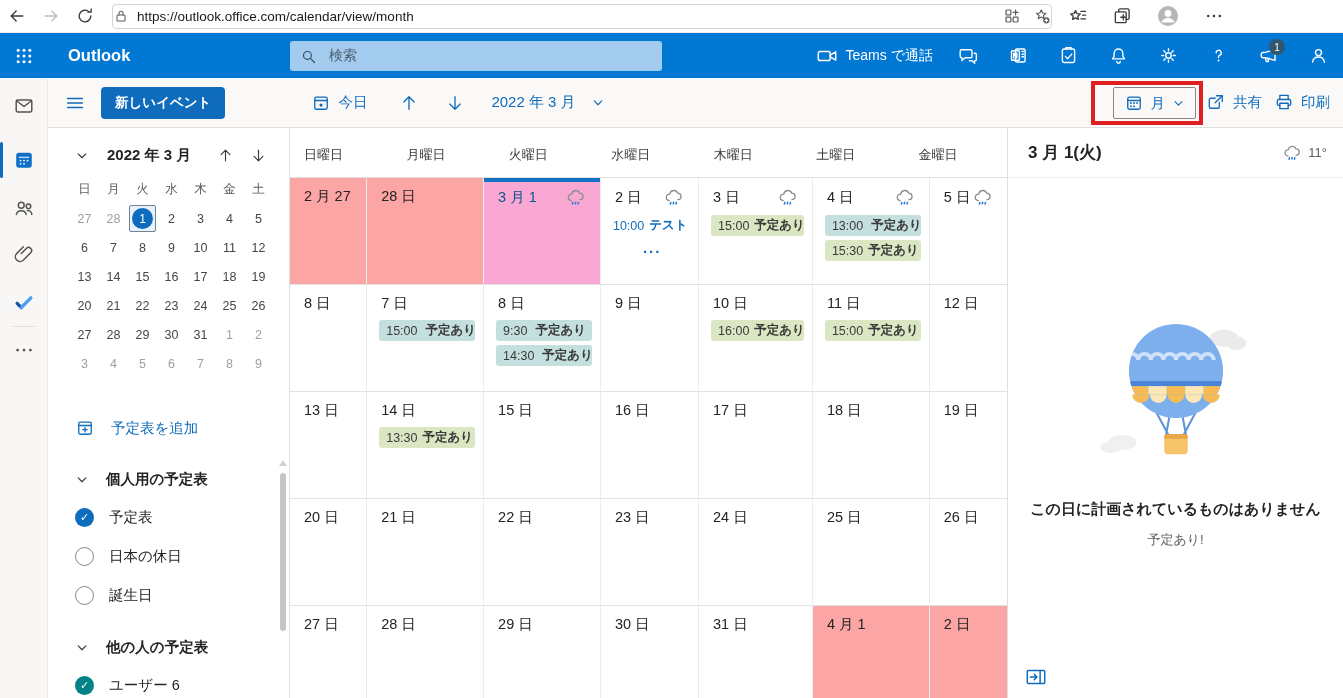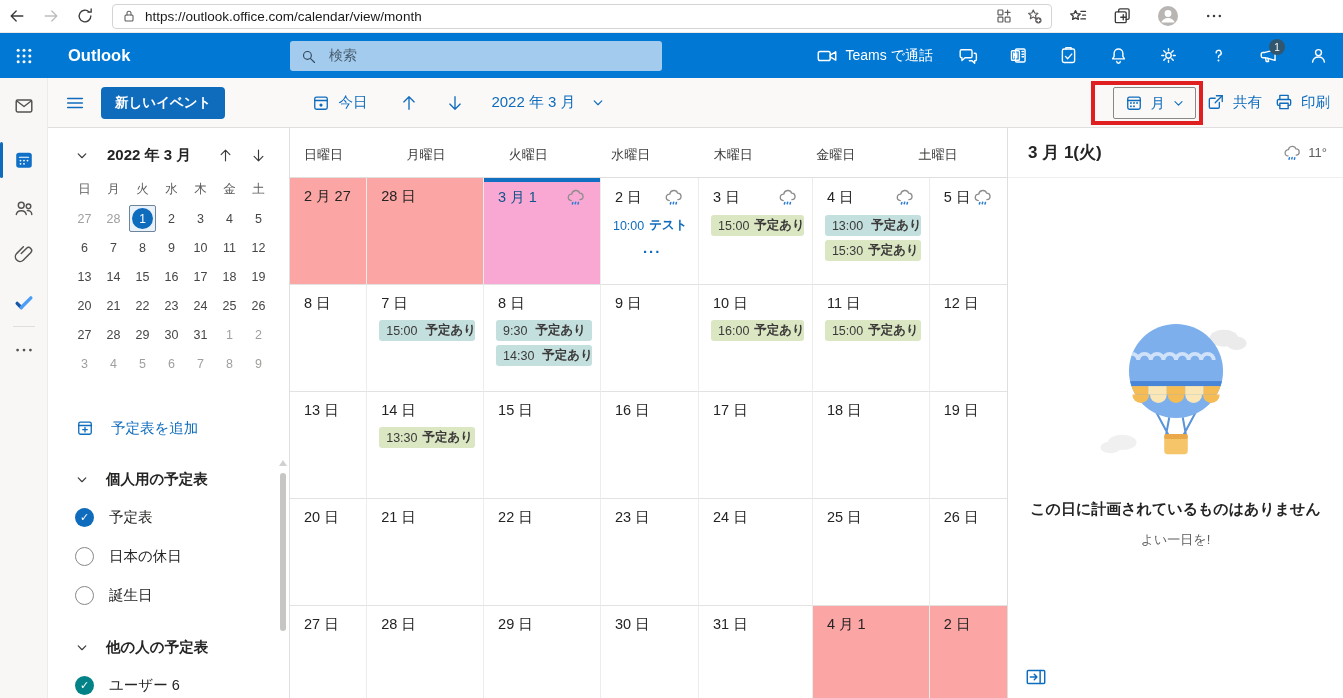--- a/index.html
+++ b/index.html
@@ -7,21 +7,21 @@
   body { font-family:"Liberation Sans","DejaVu Sans",sans-serif; position:relative; background:#fff; color:#252423; }
   svg { display:block; }
   .ic { display:inline-flex; align-items:center; justify-content:center; }
   .ic svg { width:100%; height:100%; }
 
   
   #browser-bar { position:absolute; left:0; top:0; width:1343px; height:33px; background:#fff; display:flex; align-items:center; border-bottom:1px solid #eceae8; }
   .bicon { width:20px; height:20px; color:#3b3b3b; }
   .bbtn { width:34px; height:28px; display:flex; align-items:center; justify-content:center; }
   #fwd { color:#c0bebc; }
-  #address-bar { margin-left:10px; width:940px; height:25px; border:1px solid #d6d4d2; border-radius:4px; background:#fff; display:flex; align-items:center; padding:0 8px; }
+  #address-bar { margin-left:10px; width:940px; height:25px; border:1px solid #d6d4d2; border-radius:4px; background:#fff; display:flex; align-items:center; padding:0 0; }
   #address-bar .url { font-size:13.5px; color:#1b1a19; margin-left:8px; flex:1; }
   .abar-ic { width:18px; height:18px; color:#5f5d5b; margin-left:12px; }
   .bright { display:flex; align-items:center; margin-left:16px; gap:24px; }
 
   
   #app-header { position:absolute; left:0; top:33px; width:1343px; height:45px; background:#0078d4; display:flex; align-items:center; }
   #waffle { width:48px; height:45px; display:flex; align-items:center; justify-content:center; }
   #waffle .ic { width:20px; height:20px; color:#fff; }
   #app-name { color:#fff; font-size:16.5px; font-weight:bold; margin-left:20px; }
   #search-box { position:absolute; left:290px; top:8px; width:372px; height:30px; background:#a3cbee; border-radius:3px; display:flex; align-items:center; padding:0 10px; }
@@ -576,22 +576,22 @@
   <div id="side-scrollbar"></div>
 </div>
 
 <div id="main">
   <div id="month-weekday-row">
       <div class="wk-head">日曜日</div>
       <div class="wk-head">月曜日</div>
       <div class="wk-head">火曜日</div>
       <div class="wk-head">水曜日</div>
       <div class="wk-head">木曜日</div>
+      <div class="wk-head">土曜日</div>
       <div class="wk-head">金曜日</div>
-      <div class="wk-head">土曜日</div>
     </div>
   <div id="month-grid-body">
       <div class="cell outside">
         <div class="cell-head">
           <span class="date-label">2 月 27</span>
         </div>
         <div class="evs"></div>
       </div>
       <div class="cell outside">
         <div class="cell-head">
@@ -929,21 +929,21 @@
       </g>
       <path d="M48 103 a10 10 0 0 0 20 0 z" fill="#f5bc56"></path>
       <path d="M69 103 a10 10 0 0 0 20 0 z" fill="#fbe7b5"></path>
       <path d="M90 103 a10 10 0 0 0 20 0 z" fill="#f5bc56"></path>
       <path d="M111 103 a10 10 0 0 0 20 0 z" fill="#fbe7b5"></path>
       <path d="M132 103 a10 10 0 0 0 20 0 z" fill="#f5bc56"></path>
       <rect x="86" y="150" width="28" height="24" rx="4" fill="#f6c469"></rect>
       <rect x="86" y="150" width="28" height="6" rx="2" fill="#e9a94b"></rect>
     </svg>
     <div id="empty-title">この日に計画されているものはありません</div>
-    <div id="empty-sub">よい一日を!</div>
+    <div id="empty-sub">予定あり!</div>
   </div>
   <span class="ic" id="collapse-btn">
       <svg viewBox="0 0 24 24" fill="none" stroke="currentColor" stroke-width="1.6" stroke-linecap="round" stroke-linejoin="round">
         <rect x="2.5" y="5" width="19" height="14" rx="1"></rect>
         <path d="M16.5 5v14"></path>
         <path d="M5.8 12h7.2M13 12l-2.9-2.9M13 12l-2.9 2.9"></path>
       </svg>
     </span>
 </div>
 

